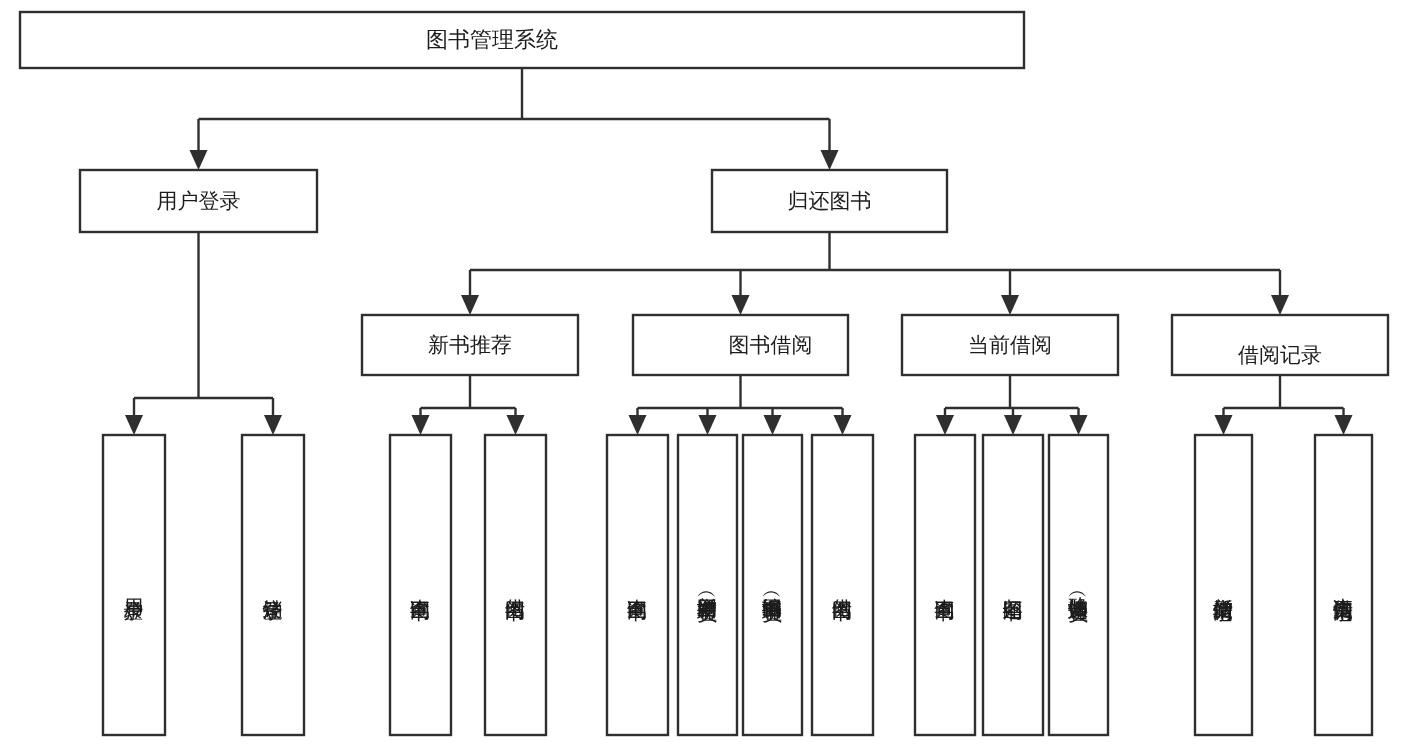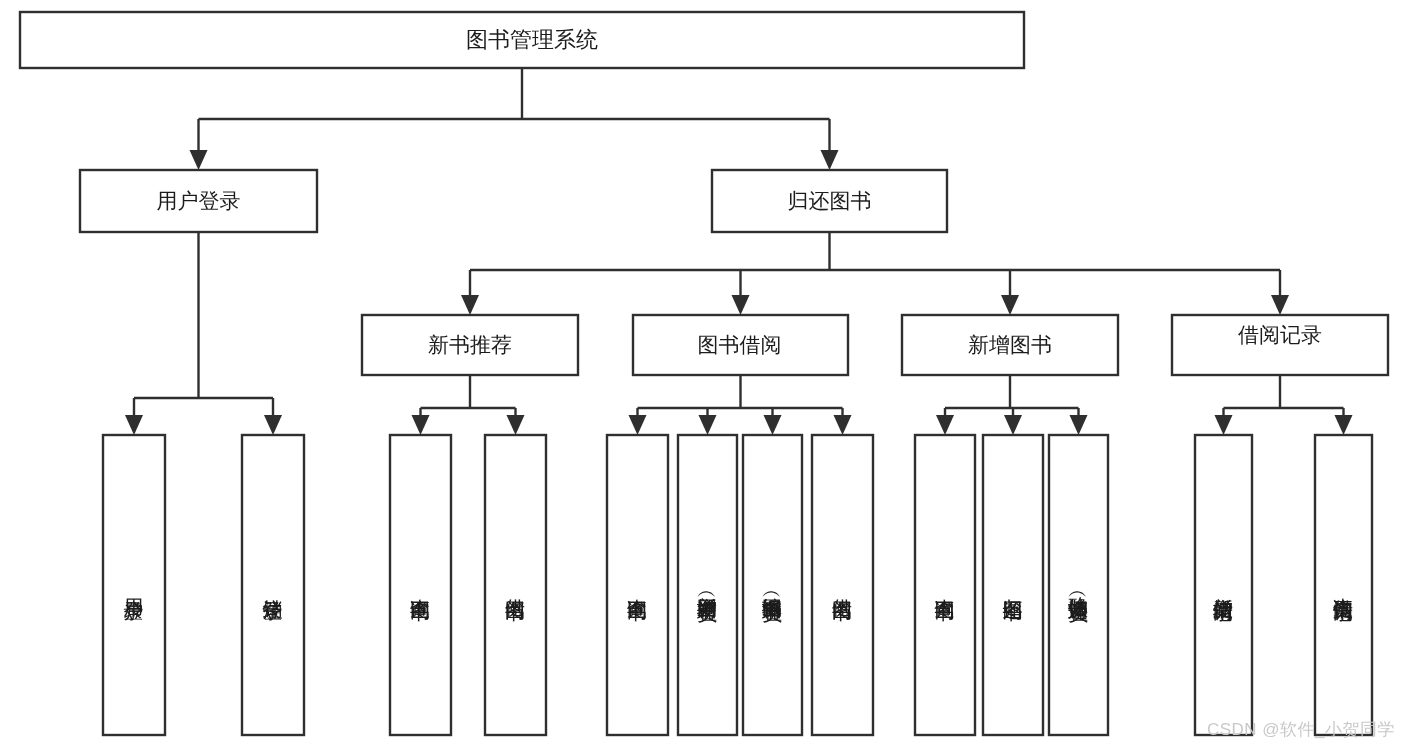--- a/index.html
+++ b/index.html
@@ -155,36 +155,35 @@
         <rect x="812" y="435" width="61" height="300" class="node-box"></rect>
         <rect x="915" y="435" width="60" height="300" class="node-box"></rect>
         <rect x="983" y="435" width="60" height="300" class="node-box"></rect>
         <rect x="1049" y="435" width="59" height="300" class="node-box"></rect>
         <rect x="1195" y="435" width="57" height="300" class="node-box"></rect>
         <rect x="1315" y="435" width="57" height="300" class="node-box"></rect>
       </g>
   </svg>
 
   <div id="label-layer">
-      <div class="node-label horizontal root" style="left: 20px; top: 12px; width: 944px; height: 56px; margin-left: 40px;">图书管理系统</div>
+      <div class="node-label horizontal root" style="left: 20px; top: 12px; width: 944px; height: 56px;">图书管理系统</div>
       <div class="node-label horizontal" style="left: 80px; top: 170px; width: 237px; height: 62px;">用户登录</div>
       <div class="node-label horizontal" style="left: 712px; top: 170px; width: 235px; height: 62px;">归还图书</div>
       <div class="node-label horizontal" style="left: 362px; top: 315px; width: 216px; height: 60px; border-radius: 10px;">新书推荐</div>
-      <div class="node-label horizontal" style="left: 632px; top: 315px; width: 215px; height: 60px;">图书借阅</div>
-      <div class="node-label horizontal" style="left: 902px; top: 315px; width: 216px; height: 60px;">新增图书</div>
-      <div class="node-label horizontal" style="left: 1172px; top: 305px; width: 216px; height: 60px; border-radius: 13px;">借阅记录</div>
+      <div class="node-label horizontal" style="left: 663px; top: 315px; width: 215px; height: 60px;">图书借阅</div>
+      <div class="node-label horizontal" style="left: 902px; top: 315px; width: 216px; height: 60px;">当前借阅</div>
+      <div class="node-label horizontal" style="left: 1172px; top: 325px; width: 216px; height: 60px; border-radius: 13px;">借阅记录</div>
       <div class="node-label vertical" style="left: 103px; top: 435px; width: 62px; height: 300px;">用户登录</div>
       <div class="node-label vertical" style="left: 242px; top: 435px; width: 62px; height: 300px;">注销登录</div>
       <div class="node-label vertical" style="left: 390px; top: 435px; width: 61px; height: 300px;">查询图书</div>
       <div class="node-label vertical" style="left: 485px; top: 435px; width: 61px; height: 300px;">借阅图书</div>
       <div class="node-label vertical" style="left: 607px; top: 435px; width: 61px; height: 300px;">查询图书</div>
       <div class="node-label vertical" style="left: 678px; top: 435px; width: 59px; height: 300px;">新增图书（管理员）</div>
       <div class="node-label vertical" style="left: 743px; top: 435px; width: 59px; height: 300px;">编辑图书（管理员）</div>
       <div class="node-label vertical" style="left: 812px; top: 435px; width: 61px; height: 300px;">借阅图书</div>
       <div class="node-label vertical" style="left: 915px; top: 435px; width: 60px; height: 300px;">查询图书</div>
       <div class="node-label vertical" style="left: 983px; top: 435px; width: 60px; height: 300px;">归还图书</div>
       <div class="node-label vertical" style="left: 1049px; top: 435px; width: 59px; height: 300px;">确认归还（管理员）</div>
       <div class="node-label vertical" style="left: 1195px; top: 435px; width: 57px; height: 300px;">新增借阅记录</div>
       <div class="node-label vertical" style="left: 1315px; top: 435px; width: 57px; height: 300px;">查询借阅记录</div>
     </div>
 
-  <div class="watermark">CSDN @软件_小贺同学</div>
 </div>
 
 </body></html>

